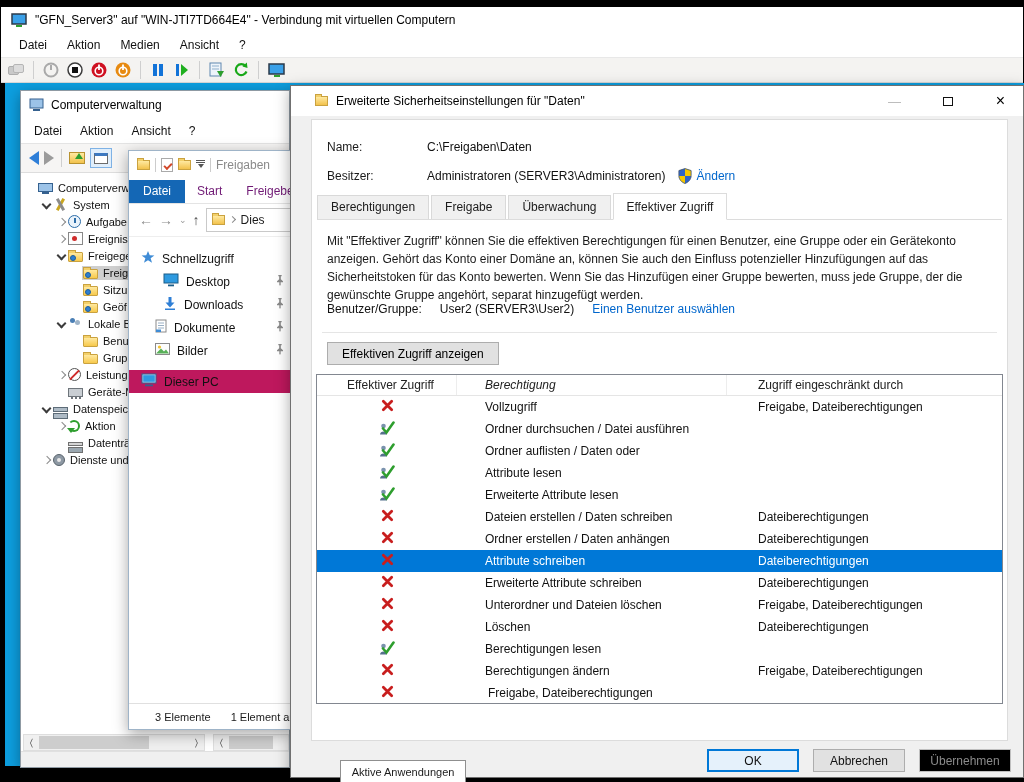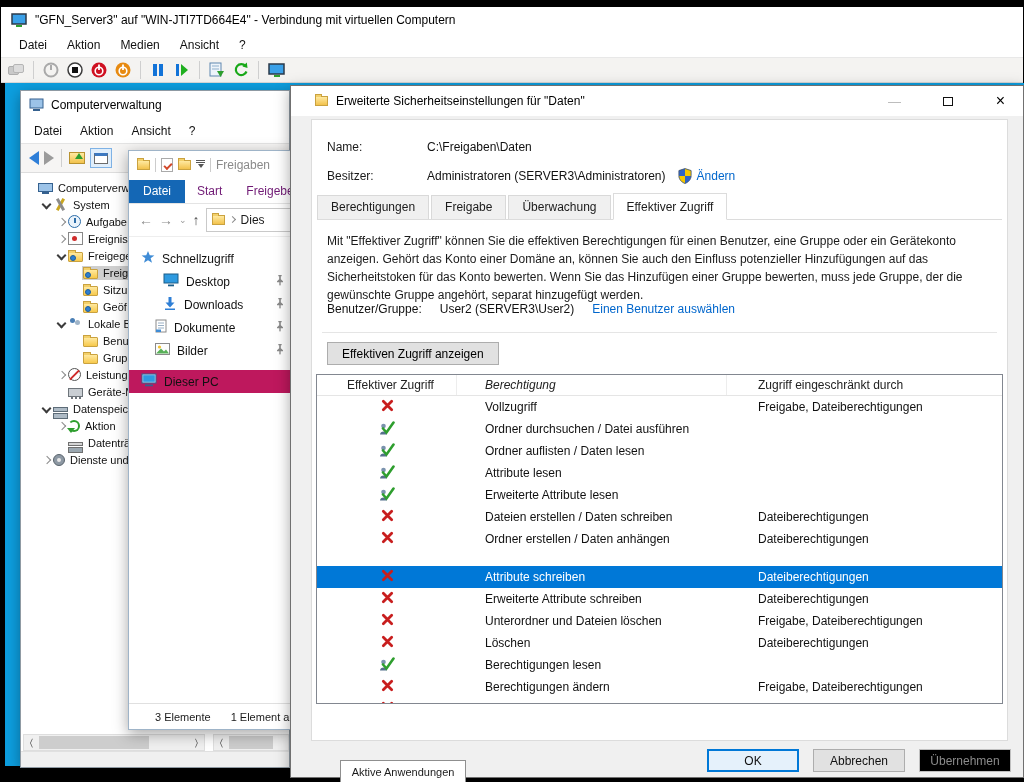--- a/index.html
+++ b/index.html
@@ -123,21 +123,21 @@
   .show-btn { position:absolute; left:15px; top:222px; height:23px; padding:0 14px; background:#e1e1e1; border:1px solid #adadad; font-size:12px; font-family:inherit; }
   .acl { position:absolute; left:4px; right:4px; top:254px; height:330px; border:1px solid #828790; background:#fff; overflow:hidden; }
   .acl-head { height:21px; display:flex; align-items:center; border-bottom:1px solid #e5e5e5; font-size:12px; color:#222; }
   .acl-head .c1 { width:140px; padding-left:30px; border-right:1px solid #ededed; height:100%; display:flex; align-items:center; }
   .acl-head .c2 { width:270px; padding-left:28px; border-right:1px solid #ededed; height:100%; display:flex; align-items:center;font-style:italic; }
   .acl-head .c3 { flex:1; padding-left:31px; }
   .acl-row { height:22px; display:flex; align-items:center; font-size:12px; }
   .acl-row .c1 { width:140px; display:flex; justify-content:center; }
   .acl-row .c2 { width:270px; padding-left:28px; }
   .acl-row .c3 { flex:1; padding-left:31px; }
-  .acl-row.sel { background:#0078d7; color:#fff;margin-top:16px; }
+  .acl-row.sel { background:#0078d7; color:#fff; }
   .dlg-buttons { position:absolute; right:12px; top:663px; display:flex; gap:14px; }
   .btn { width:92px; height:23px; background:#e1e1e1; border:1px solid #adadad; font-size:12px; font-family:inherit; color:#111; }
   .btn.focused { border:2px solid #0078d7; background:#e5f1fb; }
   .btn[disabled] { color:#8b8b8b; background:#000000; border-color:#bfbfbf; }
 
   .overlay-box { position:absolute; left:340px; top:760px; width:126px; height:24px; background:#fff; border:1px solid #8f8f8f; z-index:4; display:flex; align-items:center; justify-content:center; font-size:11px; color:#1b1b1b; }
 </style>
 </head>
 <body>
 
@@ -564,21 +564,21 @@
             <span class="c3"></span>
           </div>
           <div class="acl-row">
             <span class="c1">
               <span><svg width="16" height="14" viewBox="0 0 16 14">
                   <circle cx="4.5" cy="5" r="2.3" fill="#7a92ad"></circle>
                   <path d="M1 13.5 C1 9.5 8 9.5 8 13.5 Z" fill="#55708c"></path>
                   <path d="M4 7.5 L7.5 11.5 L14.5 1.5" stroke="#2e9e2e" stroke-width="2.6" fill="none" stroke-linecap="round"></path>
                 </svg></span>
             </span>
-            <span class="c2">Ordner auflisten / Daten lesen</span>
+            <span class="c2">Ordner auflisten / Daten oder</span>
             <span class="c3"></span>
           </div>
           <div class="acl-row">
             <span class="c1">
               <span><svg width="16" height="14" viewBox="0 0 16 14">
                   <circle cx="4.5" cy="5" r="2.3" fill="#7a92ad"></circle>
                   <path d="M1 13.5 C1 9.5 8 9.5 8 13.5 Z" fill="#55708c"></path>
                   <path d="M4 7.5 L7.5 11.5 L14.5 1.5" stroke="#2e9e2e" stroke-width="2.6" fill="none" stroke-linecap="round"></path>
                 </svg></span>
             </span>

